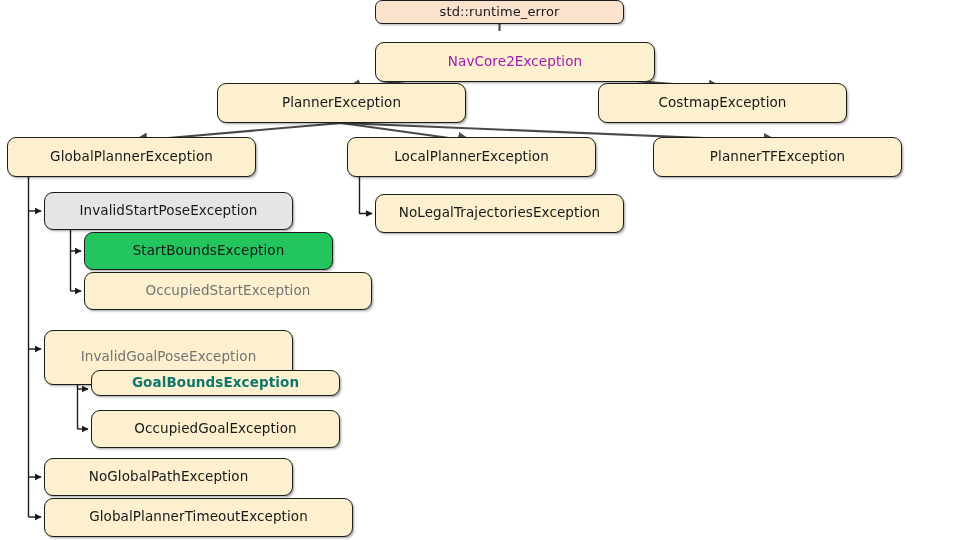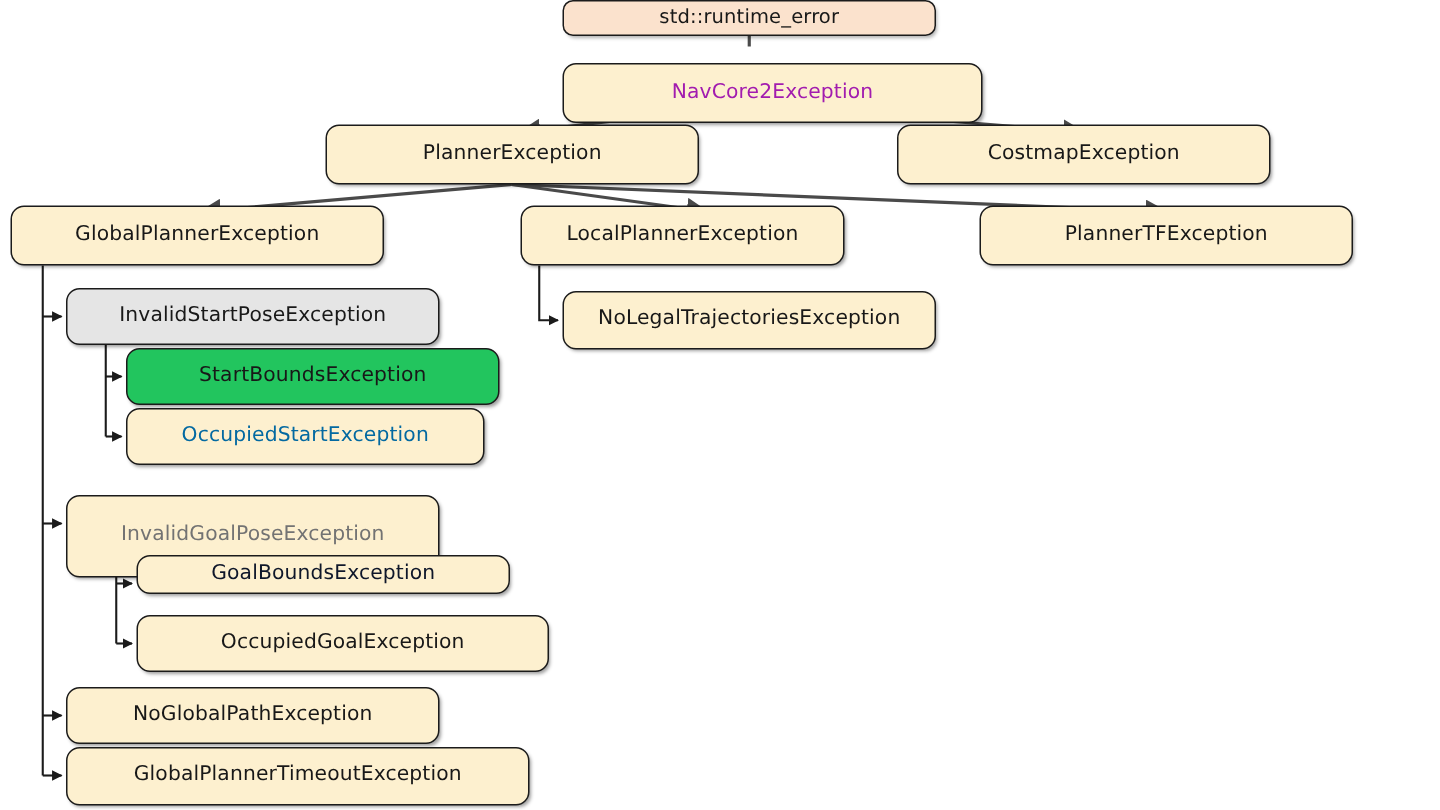--- a/index.html
+++ b/index.html
@@ -108,45 +108,45 @@
       </div>
       <div class="node" style="left: 217px; top: 83px; width: 249px; height: 40px; background: rgb(253, 240, 207); border-color: rgb(27, 27, 27); color: rgb(24, 24, 24);">
         <span class="node-label">PlannerException</span>
       </div>
       <div class="node" style="left: 598px; top: 83px; width: 249px; height: 40px; background: rgb(253, 240, 207); border-color: rgb(27, 27, 27); color: rgb(24, 24, 24);">
         <span class="node-label">CostmapException</span>
       </div>
       <div class="node" style="left: 7px; top: 137px; width: 249px; height: 40px; background: rgb(253, 240, 207); border-color: rgb(27, 27, 27); color: rgb(24, 24, 24);">
         <span class="node-label">GlobalPlannerException</span>
       </div>
-      <div class="node" style="left: 347px; top: 137px; width: 216px; height: 40px; background: rgb(253, 240, 207); border-color: rgb(27, 27, 27); color: rgb(24, 24, 24);">
+      <div class="node" style="left: 347px; top: 137px; width: 249px; height: 40px; background: rgb(253, 240, 207); border-color: rgb(27, 27, 27); color: rgb(24, 24, 24);">
         <span class="node-label">LocalPlannerException</span>
       </div>
       <div class="node" style="left: 653px; top: 137px; width: 249px; height: 40px; background: rgb(253, 240, 207); border-color: rgb(27, 27, 27); color: rgb(24, 24, 24);">
         <span class="node-label">PlannerTFException</span>
       </div>
       <div class="node" style="left: 44px; top: 192px; width: 249px; height: 38px; background: #e5e5e5; border-color: rgb(27, 27, 27); color: rgb(24, 24, 24);">
         <span class="node-label">InvalidStartPoseException</span>
       </div>
       <div class="node" style="left: 84px; top: 232px; width: 249px; height: 38px; background: #22c55e; border-color: rgb(27, 27, 27); color: rgb(24, 24, 24);">
         <span class="node-label">StartBoundsException</span>
       </div>
-      <div class="node" style="left: 84px; top: 272px; width: 239px; height: 38px; background: rgb(253, 240, 207); border-color: rgb(27, 27, 27); color: #0369a1;">
+      <div class="node" style="left: 84px; top: 272px; width: 288px; height: 38px; background: rgb(253, 240, 207); border-color: rgb(27, 27, 27); color: #737373;">
         <span class="node-label">OccupiedStartException</span>
       </div>
       <div class="node" style="left: 375px; top: 194px; width: 249px; height: 39px; background: rgb(253, 240, 207); border-color: rgb(27, 27, 27); color: rgb(24, 24, 24);">
         <span class="node-label">NoLegalTrajectoriesException</span>
       </div>
       <div class="node" style="left: 44px; top: 330px; width: 249px; height: 55px; background: rgb(253, 240, 207); border-color: rgb(27, 27, 27); color: #737373;">
         <span class="node-label">InvalidGoalPoseException</span>
       </div>
-      <div class="node" style="left: 91px; top: 370px; width: 249px; height: 26px; background: rgb(253, 240, 207); border-color: rgb(27, 27, 27); color: #0f172a;">
+      <div class="node" style="left: 91px; top: 370px; width: 249px; height: 26px; background: rgb(253, 240, 207); border-color: rgb(27, 27, 27); color: #0f766e; font-weight: bold;">
         <span class="node-label">GoalBoundsException</span>
       </div>
-      <div class="node" style="left: 91px; top: 410px; width: 275px; height: 38px; background: rgb(253, 240, 207); border-color: rgb(27, 27, 27); color: rgb(24, 24, 24);">
+      <div class="node" style="left: 91px; top: 410px; width: 249px; height: 38px; background: rgb(253, 240, 207); border-color: rgb(27, 27, 27); color: rgb(24, 24, 24);">
         <span class="node-label">OccupiedGoalException</span>
       </div>
       <div class="node" style="left: 44px; top: 458px; width: 249px; height: 38px; background: rgb(253, 240, 207); border-color: rgb(27, 27, 27); color: rgb(24, 24, 24);">
         <span class="node-label">NoGlobalPathException</span>
       </div>
       <div class="node" style="left: 44px; top: 498px; width: 309px; height: 39px; background: rgb(253, 240, 207); border-color: rgb(27, 27, 27); color: rgb(24, 24, 24);">
         <span class="node-label">GlobalPlannerTimeoutException</span>
       </div>
     </div>
 </div>

